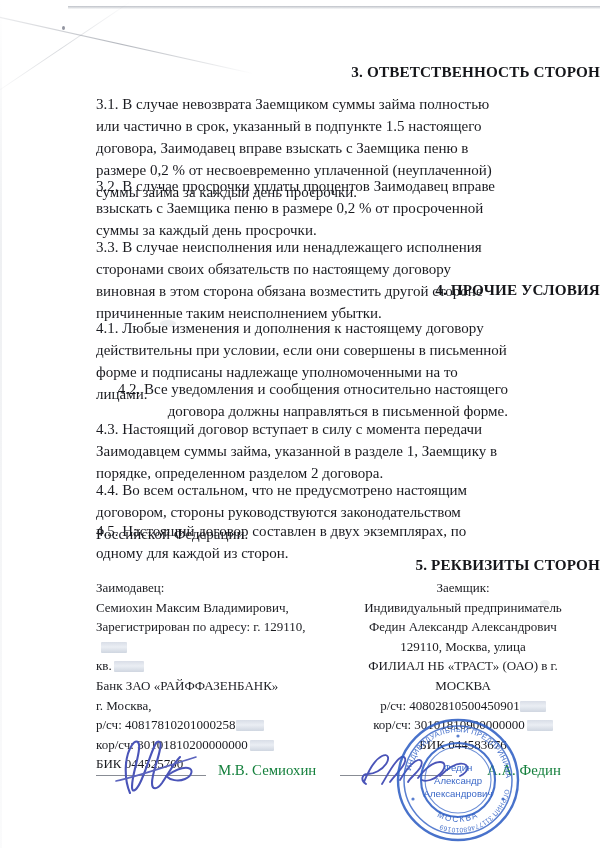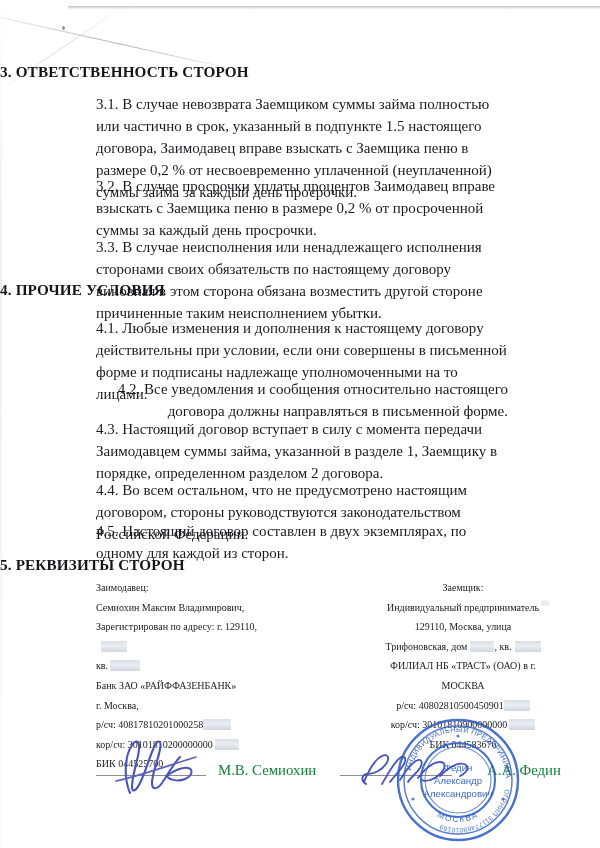--- a/index.html
+++ b/index.html
@@ -88,42 +88,42 @@
 
   
   .doc {
     position: absolute;
     left: 0;
     top: 0;
     width: 600px;
   }
 
   .section-heading {
-    text-align: left;
+    text-align: right;
     font-size: 15.2px;
     letter-spacing: .15px;
     margin: 0;
     color: #15161a;
   }
 
   .para {
     margin: 0;
     font-size: 15px;
     line-height: 22px;
     text-align: left;
     color: #1a1b20;
   }
 
   
   .abs { position: absolute; }
 
   
   .req-col {
     position: absolute;
-    font-size: 10px;
+    font-size: 13px;
     line-height: 19.6px;
     color: #1a1b20;
   }
   .req-line { white-space: nowrap; }
 
   
   .redact {
     display: inline-block;
     vertical-align: -2px;
     height: 11px;
@@ -224,24 +224,22 @@
       </div>
       <div class="req-line">
         <span>БИК</span>
         <span>044525700</span>
       </div>
     </div>
 
     <div class="req-col" style="left:338px; top:578px; width:250px;text-align:center;">
       <div class="req-line">Заемщик:</div>
       <div class="req-line">Индивидуальный предприниматель</div>
+      <div class="req-line">Федин Александр Александрович</div>
       <div class="req-line">129110, Москва, улица</div>
-      <div class="req-line">
-        <span>Трифоновская, дом</span><span class="redact" style="width:24px; margin-left:3px;"></span><span>, кв.</span><span class="redact" style="width:26px; margin-left:3px;"></span>
-      </div>
       <div class="req-line">ФИЛИАЛ НБ «ТРАСТ» (ОАО) в г.</div>
       <div class="req-line">МОСКВА</div>
       <div class="req-line">
         <span>р/сч:</span>
         <span>40802810500450901</span><span class="redact" style="width:26px;"></span>
       </div>
       <div class="req-line">
         <span>кор/сч:</span>
         <span>30101810900000000</span><span class="redact" style="width:26px; margin-left:2px;"></span>
       </div>

